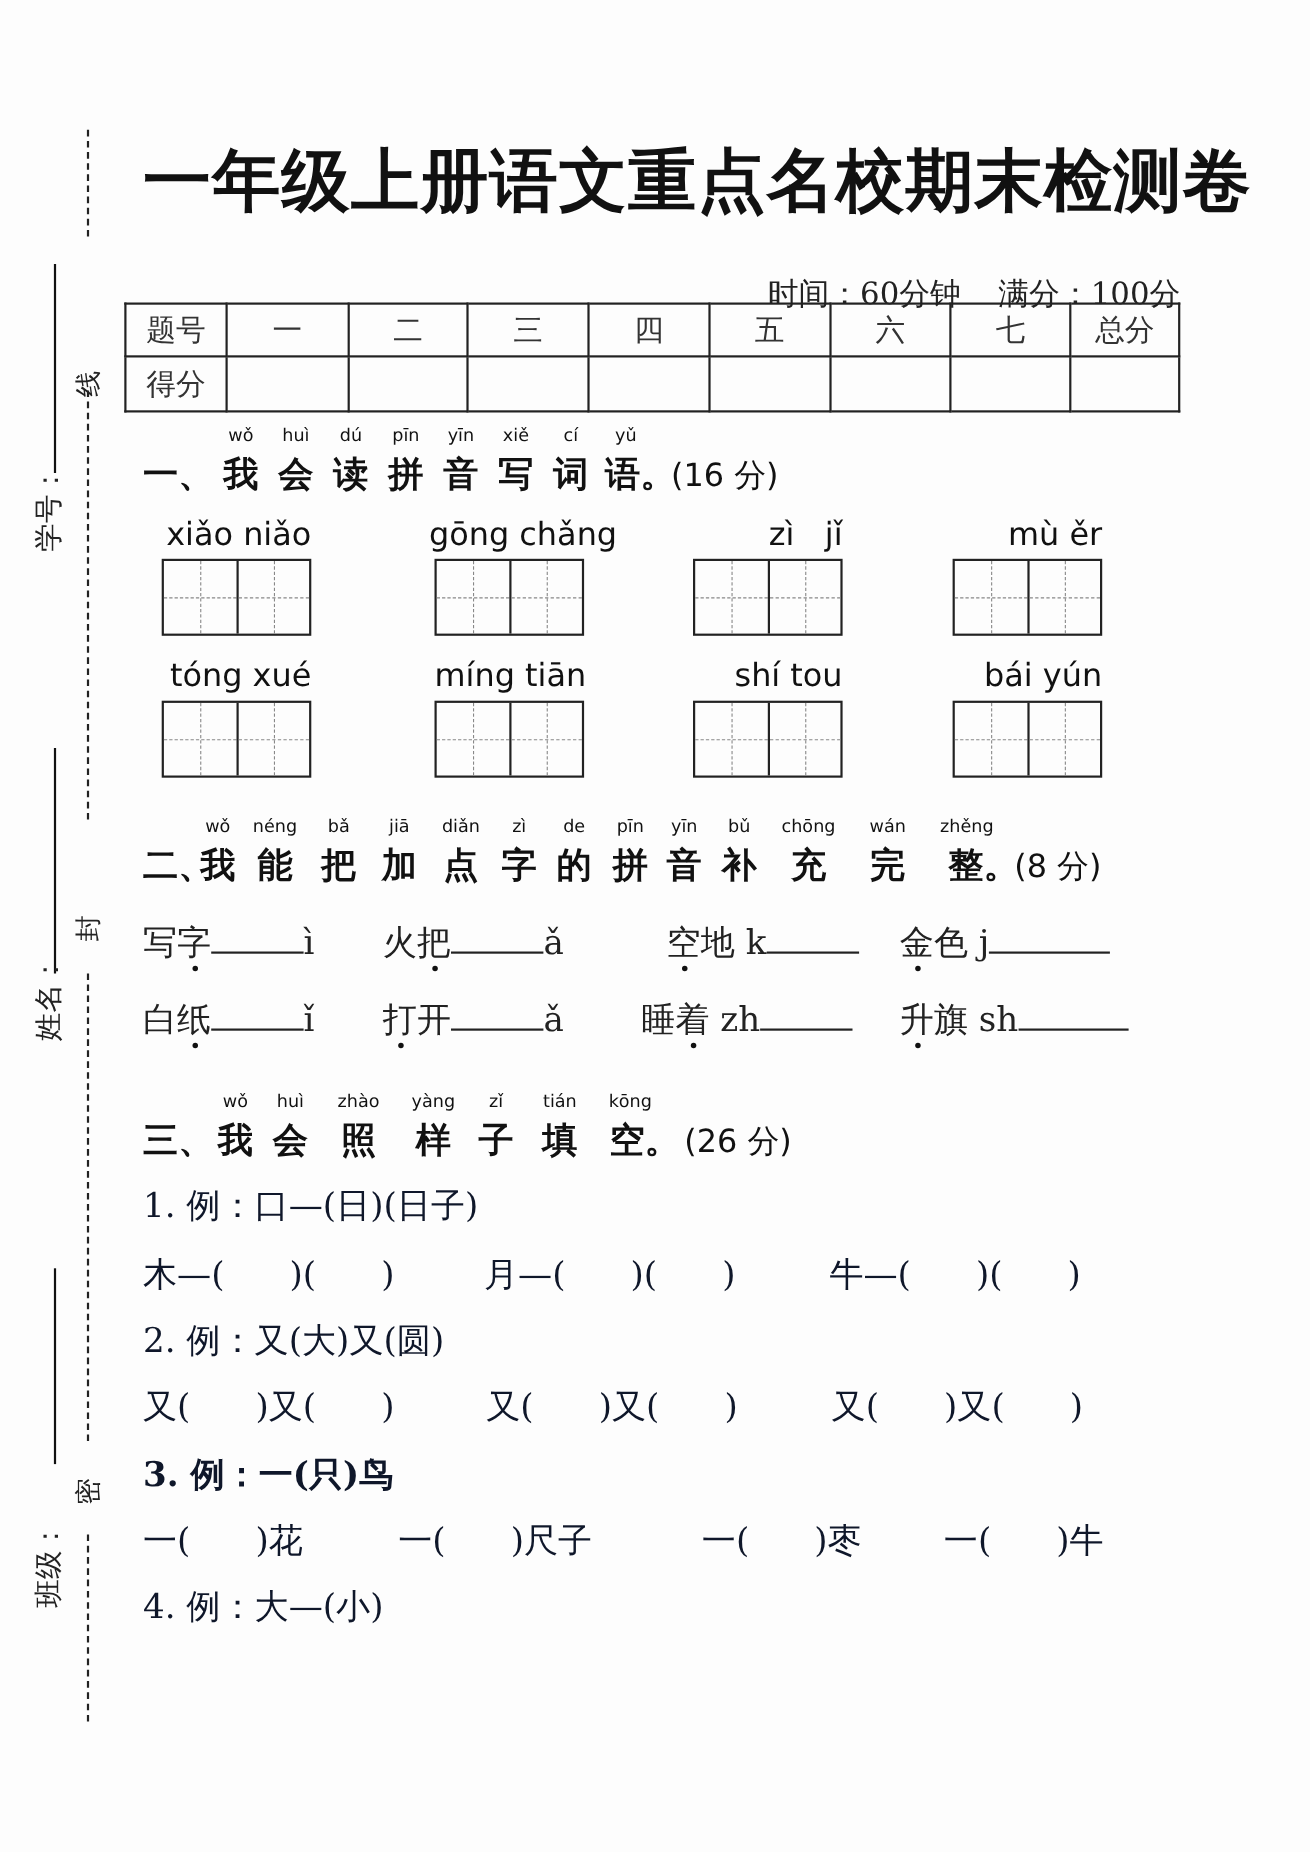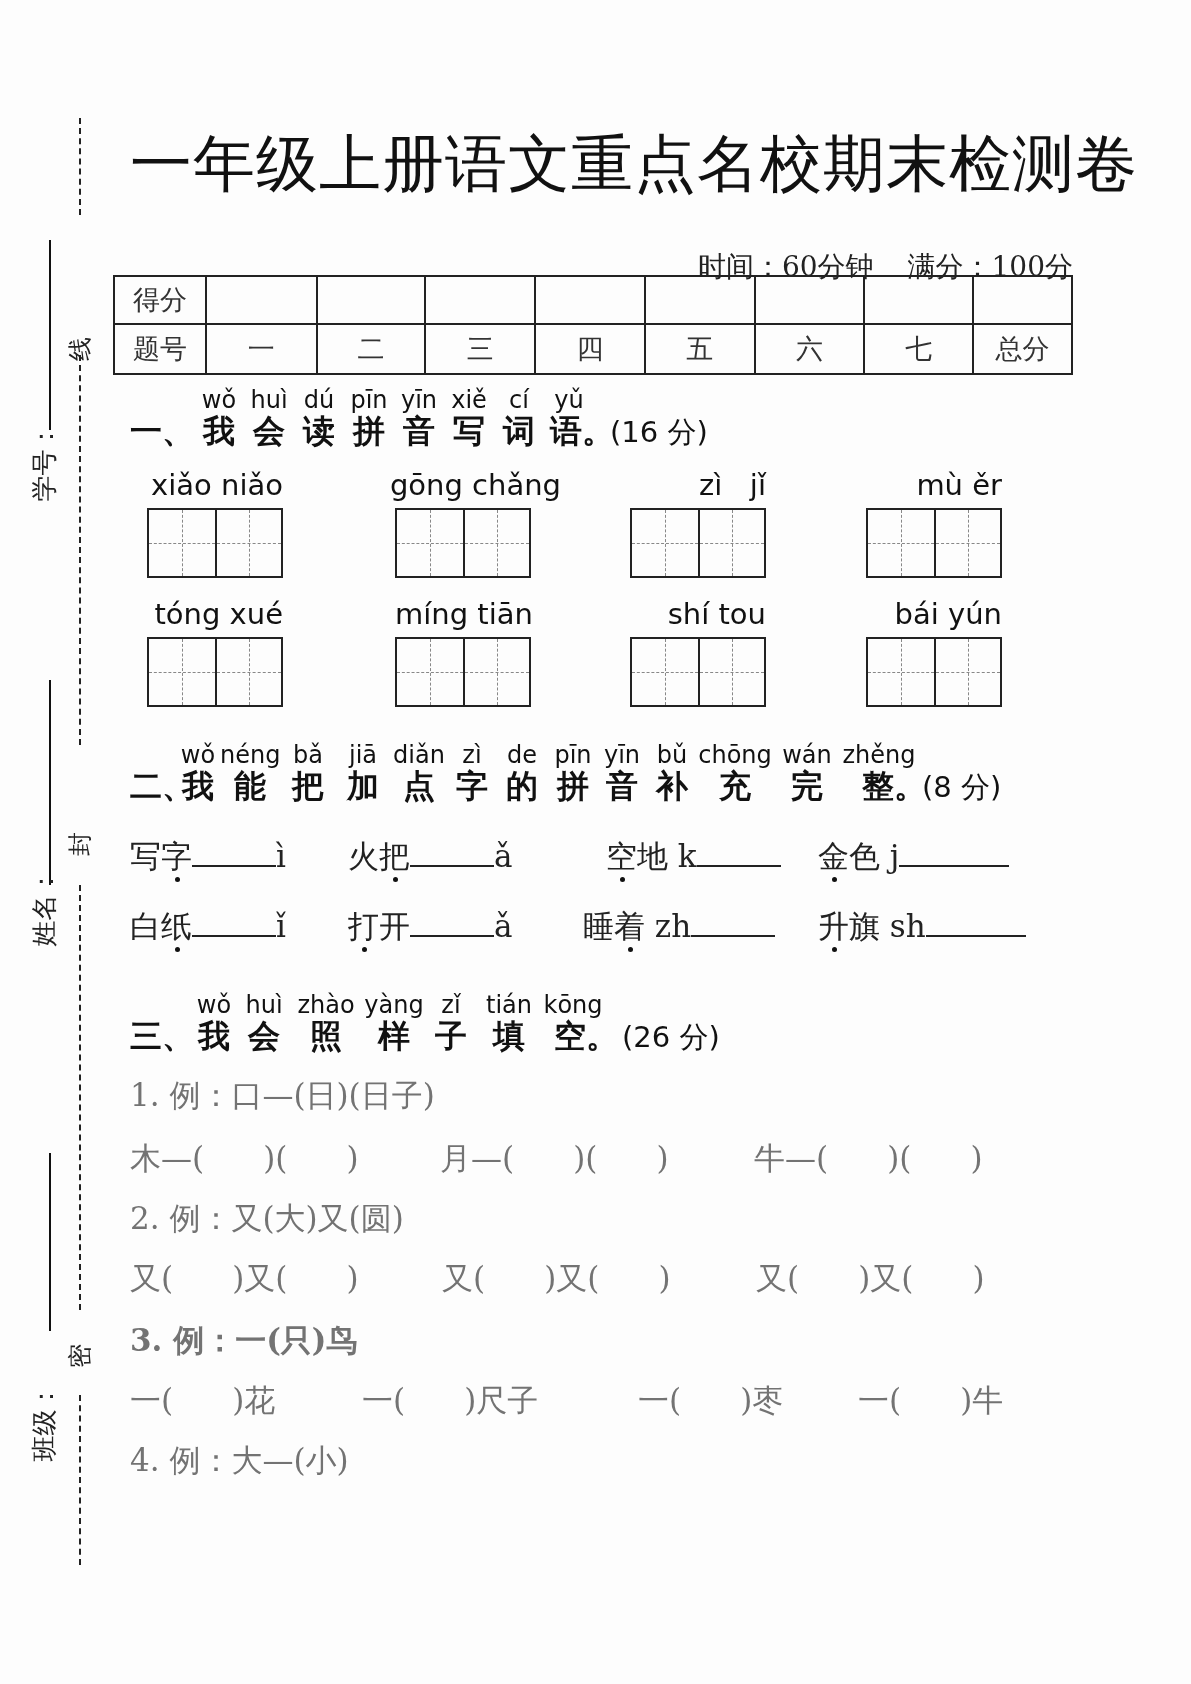--- a/index.html
+++ b/index.html
@@ -5,50 +5,50 @@
   * { box-sizing: border-box; margin: 0; padding: 0; }
   html, body { width: 1191px; height: 1684px; background: #fdfdfd; overflow: hidden; }
   body { position: relative; font-family: "DejaVu Serif", "Liberation Serif", serif; color: #111; }
 
   
   .dash { position: absolute; left: 79px; width: 0; border-left: 2px dashed #222; }
   .vline { position: absolute; left: 49px; width: 2px; background: #111; }
   .rot { position: absolute; transform: rotate(-90deg); transform-origin: center center; white-space: nowrap; font-family: "DejaVu Serif", serif; font-size: 26px; color: #222; }
   .seal { position: absolute; left: 68px; font-size: 24px; color: #222; transform: rotate(-90deg); }
 
-  .title { position: absolute; left: 130px; top: 122px; width: 1010px; font-family: "DejaVu Serif", serif; font-weight: normal; font-size: 62px; letter-spacing: 1px; color: #111; white-space: nowrap; }
+  .title { position: absolute; left: 130px; top: 122px; width: 1010px; font-family: "DejaVu Serif", serif; font-weight: bold; font-size: 62px; letter-spacing: 1px; color: #111; white-space: nowrap; }
 
   .meta { position: absolute; right: 118px; top: 248px; font-size: 28px; color: #222; white-space: nowrap; }
   .meta span + span { margin-left: 34px; }
 
   table.score { position: absolute; left: 113px; top: 275px; width: 960px; border-collapse: collapse; }
   table.score td { border: 2px solid #222; height: 48px; text-align: center; font-size: 27px; color: #333; }
   table.score tr:nth-child(2) td { height: 50px; }
 
   .sec-head { position: absolute; left: 130px; white-space: nowrap; }
-  .sec-head .py { display: flex; font-family: "DejaVu Sans", sans-serif; font-size: 24px; color: #111; height: 24px; }
+  .sec-head .py { display: flex; font-family: "DejaVu Sans", sans-serif; font-size: 16px; color: #111; height: 24px; }
   .sec-head .hz { font-family: "DejaVu Sans", sans-serif; font-weight: bold; font-size: 32px; color: #111; display: flex; align-items: baseline; }
   .sec-head .hz .pts { font-weight: normal; font-size: 29px; margin-left: 6px; }
   .cell { display: inline-block; text-align: center; }
 
   .word { position: absolute; width: 136px; text-align: right; }
   .word .pinyin { font-family: "DejaVu Sans", sans-serif; font-size: 29px; color: #111; height: 38px; line-height: 38px; white-space: nowrap; }
   .tian { display: flex; margin-top: 4px; width: 136px; height: 70px; border: 2px solid #222; }
   .tian .sq { position: relative; width: 50%; height: 100%; }
   .tian .sq + .sq { border-left: 2px solid #222; }
   .tian .sq::before { content: ""; position: absolute; left: 50%; top: 0; bottom: 0; border-left: 1px dashed #888; }
   .tian .sq::after { content: ""; position: absolute; top: 50%; left: 0; right: 0; border-top: 1px dashed #888; }
 
   .fill-row { position: absolute; left: 130px; font-size: 31px; color: #222; white-space: nowrap; }
   .fill-item { position: absolute; top: 0; white-space: nowrap; }
   .dotted { position: relative; }
   .dotted::after { content: ""; position: absolute; left: 50%; bottom: -8px; width: 5px; height: 5px; margin-left: -2px; background: #111; border-radius: 50%; }
   .blank { display: inline-block; width: 84px; border-bottom: 2px solid #222; height: 28px; vertical-align: baseline; }
 
-  .line { position: absolute; left: 130px; font-size: 31px; color: #737373; white-space: nowrap; }
+  .line { position: absolute; left: 130px; font-size: 31px; color: #0f172a; white-space: nowrap; }
   .seg { position: absolute; top: 0; white-space: pre; }
 </style>
 </head>
 <body>
 
 <div class="dash" style="top:118px;height:97px;"></div>
 <div class="dash" style="top:355px;height:390px;"></div>
 <div class="dash" style="top:885px;height:425px;"></div>
 <div class="dash" style="top:1395px;height:170px;"></div>
 
@@ -77,40 +77,40 @@
       <col style="width:109px">
       <col style="width:110px">
       <col style="width:110px">
       <col style="width:110px">
       <col style="width:110px">
       <col style="width:109px">
       <col style="width:99px">
   </colgroup>
   <tbody>
       <tr>
-    <td>得分</td>
-    <td></td>
-    <td></td>
-    <td></td>
-    <td></td>
-    <td></td>
-    <td></td>
-    <td></td>
-    <td></td>
-  </tr>
-  <tr>
     <td>题号</td>
     <td>一</td>
     <td>二</td>
     <td>三</td>
     <td>四</td>
     <td>五</td>
     <td>六</td>
     <td>七</td>
     <td>总分</td>
+  </tr>
+  <tr>
+    <td>得分</td>
+    <td></td>
+    <td></td>
+    <td></td>
+    <td></td>
+    <td></td>
+    <td></td>
+    <td></td>
+    <td></td>
   </tr>
 </tbody>
   </table>
 
 <div class="sec-head" style="top:386px;">
   <div class="py">
     <span class="cell" style="width:64px"></span>
     <span class="cell" style="width:50px">wǒ</span>
     <span class="cell" style="width:50px">huì</span>
     <span class="cell" style="width:50px">dú</span>

